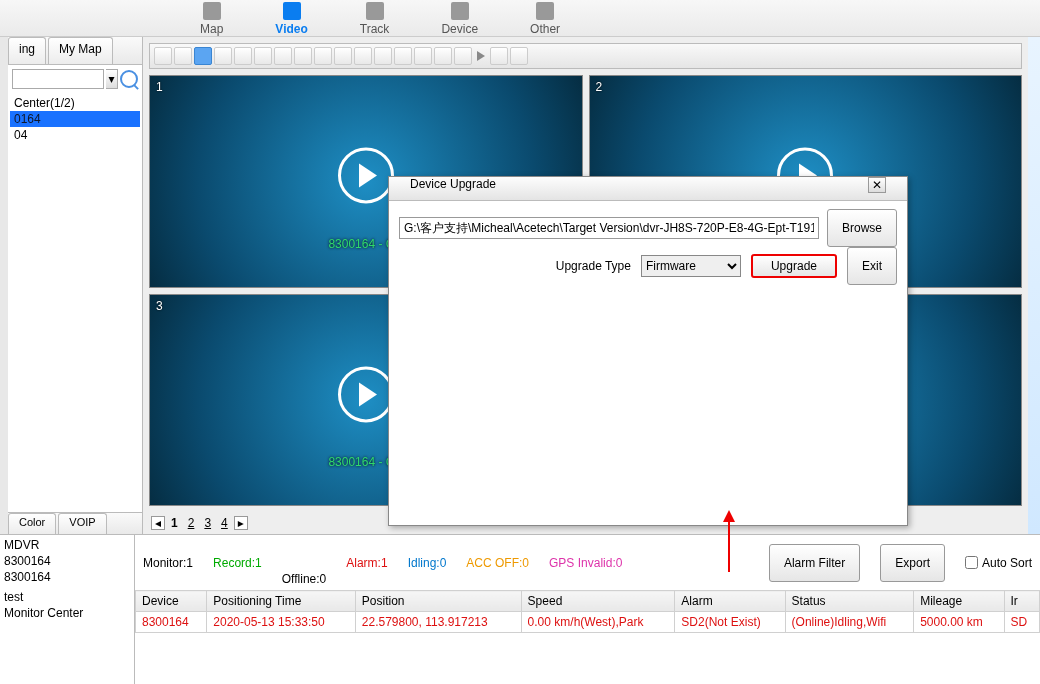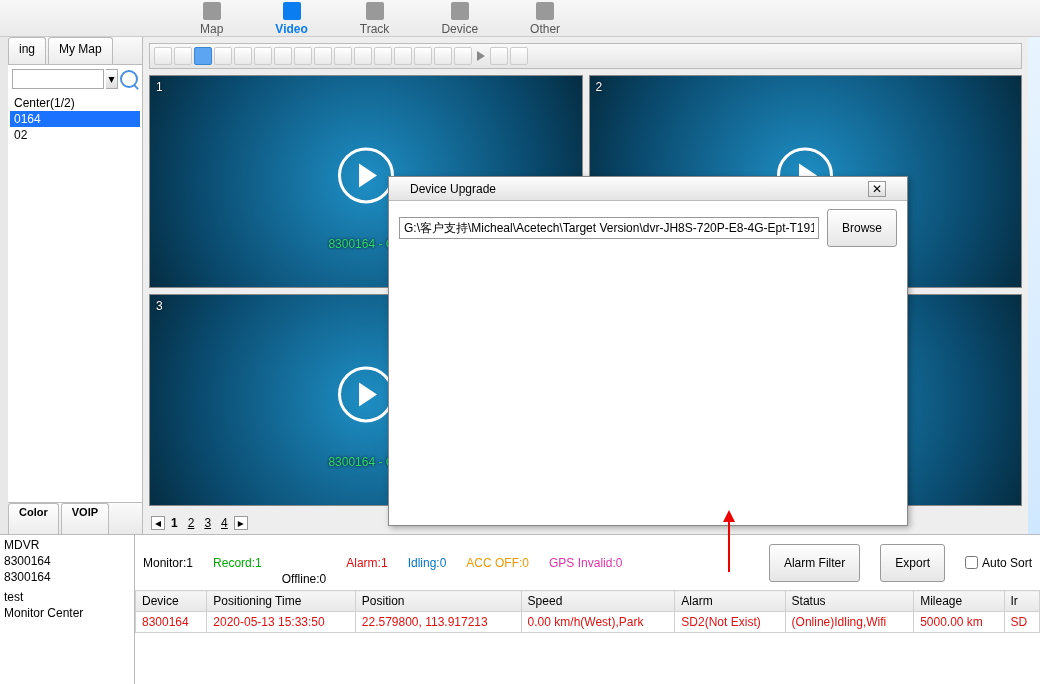--- a/index.html
+++ b/index.html
@@ -17,22 +17,22 @@
 .left-panel { width: 135px; border-right: 1px solid #bbb; background: #fff; display: flex; flex-direction: column; margin-left: 8px; }
 .tabs-row { display: flex; height: 28px; border-bottom: 1px solid #bbb; background: linear-gradient(#fafafa,#e9e9e9); }
 .tab-btn { padding: 4px 10px; border: 1px solid #bbb; border-bottom: none; background: linear-gradient(#fff,#ececec); margin-right: 2px; cursor: pointer; border-radius: 3px 3px 0 0; }
 .search-row { display: flex; align-items: center; padding: 4px; gap: 2px;}
 .search-row input { flex: 1; border: 1px solid #aaa; height: 20px; padding: 0 4px; width: 70px;}
 .search-row .combo { width: 12px; height: 20px; border: 1px solid #aaa; border-left:none; background: linear-gradient(#fff,#ddd); display:flex;align-items:center;justify-content:center;}
 .search-row .mag { width: 18px; height: 18px; border-radius:50%; border:2px solid #4a90e2; position:relative; cursor:pointer;}
 .search-row .mag::after { content:''; position:absolute; width:6px; height:2px; background:#4a90e2; bottom:-2px; right:-3px; transform:rotate(45deg);}
 .tree { flex: 1; padding: 2px; overflow: hidden; background:#fff;}
 .tree-item { padding: 1px 4px; }
-.tree-item.sel { background: #1a72ff; color: #ffffff; }
-.bottom-tabs { display: flex; border-top: 1px solid #bbb; height: 32px; background: linear-gradient(#fafafa,#e9e9e9); font-weight: bold;}
+.tree-item.sel { background: #1a72ff; color: #0f172a; }
+.bottom-tabs { display: flex; border-top: 1px solid #bbb; height: 22px; background: linear-gradient(#fafafa,#e9e9e9);}
 .bottom-tabs .tab-btn { font-size: 11px; padding: 2px 10px;}
 
 .center { flex: 1; display: flex; flex-direction: column; background:#eee;}
 .toolbar { height: 26px; background: linear-gradient(#f9f9f9,#e5e5e5); border: 1px solid #bbb; margin: 6px 6px 0 6px; display: flex; align-items: center; padding: 0 4px; gap: 2px;}
 .toolbtn { width: 18px; height: 18px; border: 1px solid #ccc; background: linear-gradient(#fff,#e8e8e8); border-radius: 2px; cursor: pointer;}
 .toolbtn.active { background: #5ba5f2; border-color:#3a85d2;}
 .playbtn { width:0; height:0; border-left: 8px solid #888; border-top:5px solid transparent; border-bottom:5px solid transparent; margin: 0 3px; }
 .videos { flex: 1; display: grid; grid-template-columns: 1fr 1fr; grid-template-rows: 1fr 1fr; gap: 6px; padding: 6px; }
 .vid { background: radial-gradient(circle at 50% 50%, #1e8ec4, #0a4a6e 70%, #052d42); border: 1px solid #888; position: relative; overflow: hidden;}
 .vid .num { position: absolute; top: 4px; left: 6px; color: #fff; text-shadow: 0 0 2px #000;}
@@ -62,21 +62,21 @@
 .data-table td { color: #d11; }
 .online { color: #0a0;}
 .offline { color: #000000; margin-top: 33px;}
 .alarm { color: #d11;}
 .idling { color: #07c;}
 .accoff { color: #e90;}
 .gpsinv { color: #d3a;}
 
 
 .dialog { position: absolute; left: 388px; top: 176px; width: 520px; height: 350px; background: #fff; border: 1px solid #888; box-shadow: 2px 2px 6px rgba(0,0,0,0.3); display:flex; flex-direction:column; z-index: 100;}
-.dlg-title { height: 24px; background: linear-gradient(#fdfdfd,#e4e4e4); border-bottom: 1px solid #bbb; display:flex; align-items:center; padding: 0 21px;}
+.dlg-title { height: 24px; background: linear-gradient(#fdfdfd,#e4e4e4); border-bottom: 1px solid #bbb; display:flex; align-items:flex-start; padding: 0 21px;}
 .dlg-title .x { width: 18px; height: 16px; border: 1px solid #999; background: linear-gradient(#fff,#ddd); text-align:center; line-height:14px; cursor:pointer; margin-left:auto;}
 .dlg-grid { flex: 1; border-bottom: 1px solid #bbb;}
 .dlg-grid table { width: 100%; border-collapse: collapse;}
 .dlg-grid th { text-align:left; padding: 4px 8px; border-bottom: 1px solid #ccc; border-right: 1px solid #ccc; background: linear-gradient(#f8f8f8,#ececec); font-weight:normal;}
 .dlg-grid td { padding: 3px 8px; border-right: 1px solid #eee;}
 .dev-dot { display:inline-block; width: 14px; height: 8px; background: #d11; border-radius: 2px; margin-right: 3px;}
 .dlg-foot { padding: 8px 10px 10px 10px; background:#fff;}
 .path-row { display:flex; gap:8px; align-items:center;}
 .path-row input { flex:1; border:1px solid #999; height:22px; padding: 0 4px;}
 .info-row { margin: 6px 0 10px 0;}
@@ -120,21 +120,21 @@
       <div class="tab-btn">My Map</div>
     </div>
     <div class="search-row">
       <input type="text" style="">
       <div class="combo">▾</div>
       <div class="mag"></div>
     </div>
     <div class="tree">
       <div class="tree-item">Center(1/2)</div>
       <div class="tree-item sel">0164</div>
-      <div class="tree-item">02</div>
+      <div class="tree-item">04</div>
     </div>
     <div class="bottom-tabs">
       <div class="tab-btn">Color</div>
       <div class="tab-btn">VOIP</div>
     </div>
   </div>
 
   <div class="center">
     <div class="toolbar">
       <div class="toolbtn"></div>
@@ -246,15 +246,21 @@
 <div class="dialog">
   <div class="dlg-title">
     <span>Device Upgrade</span>
     <div class="x">✕</div>
   </div>
   <div class="dlg-foot">
     <div class="path-row">
       <input type="text" value="G:\客户支持\Micheal\Acetech\Target Version\dvr-JH8S-720P-E8-4G-Ept-T19111203.cr" style="">
       <button class="btn">Browse</button>
     </div>
+    <div class="upgrade-row">
+      <label>Upgrade Type</label>
+      <select><option>Firmware</option></select>
+      <button class="btn upg-btn">Upgrade</button>
+      <button class="btn">Exit</button>
+    </div>
   </div>
 </div>
 <div class="arrow"></div>
 
 </body></html>

